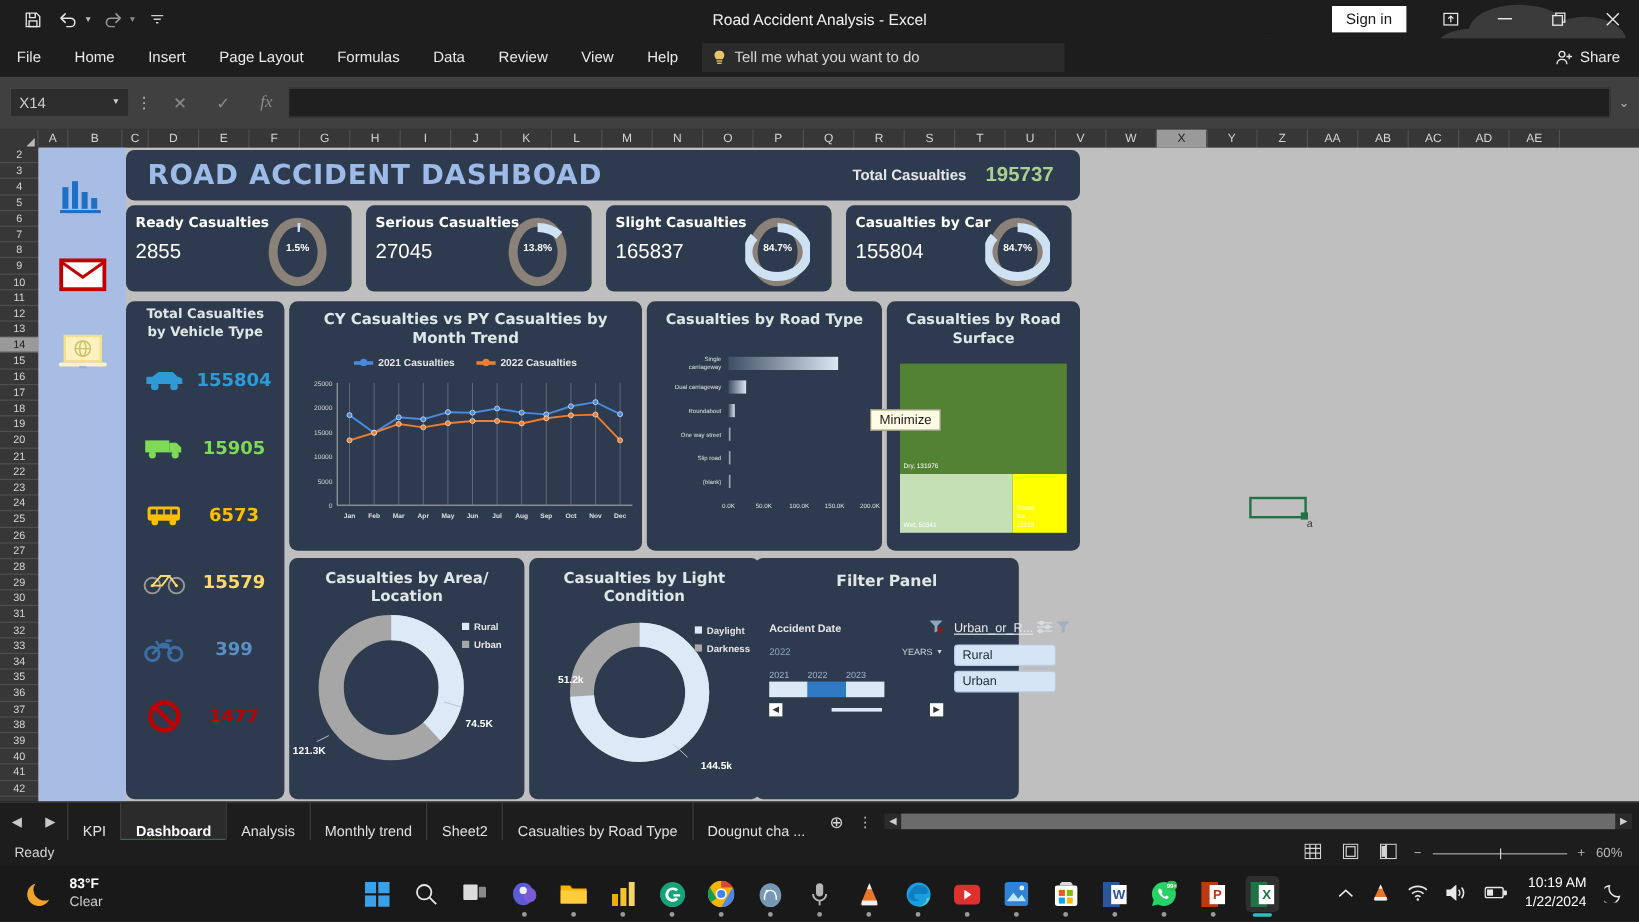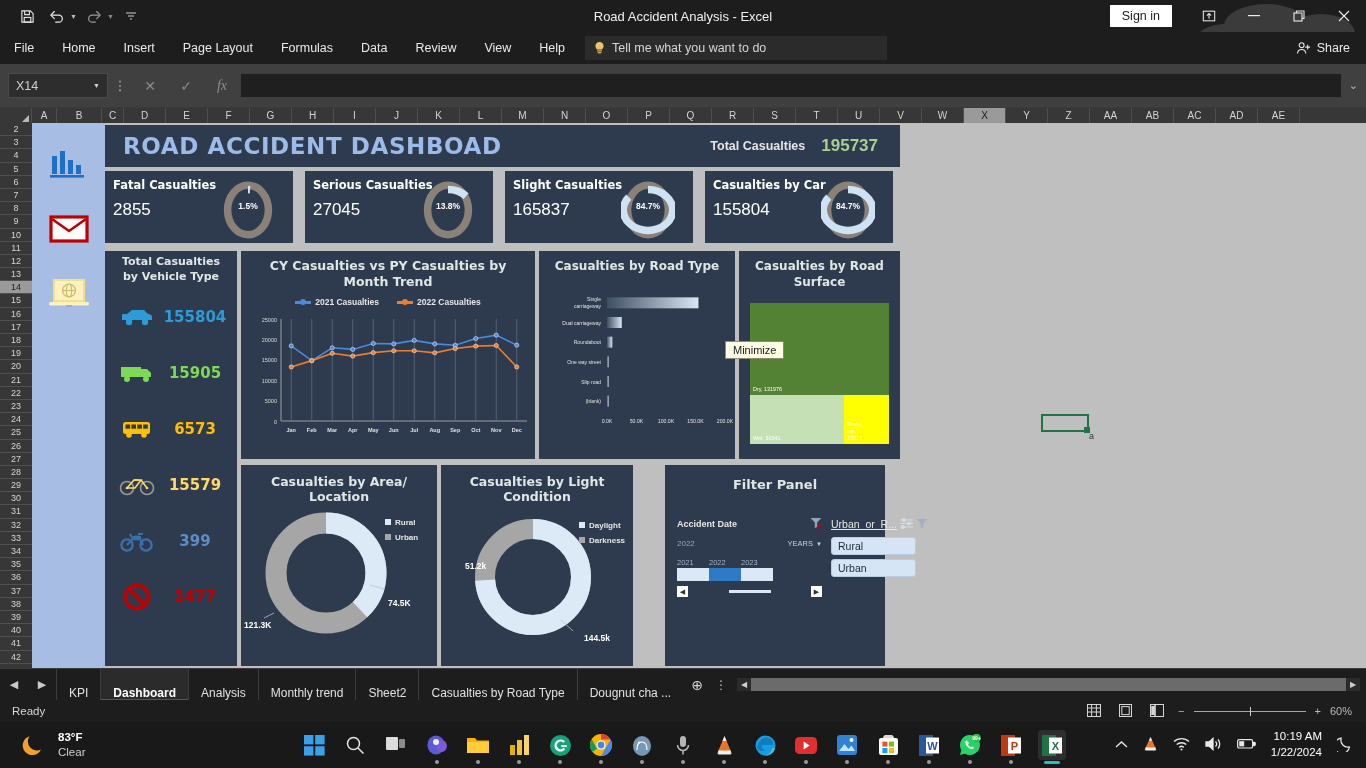--- a/index.html
+++ b/index.html
@@ -70,21 +70,21 @@
     height:545px; background:#bfbfbf; overflow:hidden; }
   .leftband { position:absolute; left:0; top:0; width:73px; height:545px;
     background:#a8bde3; }
   .sidebar-icons { position:absolute; left:8px; top:22px; width:58px;
     display:flex; flex-direction:column; align-items:center; gap:24px; }
   .sb-ic { width:46px; height:40px; display:flex; align-items:center;
     justify-content:center; }
 
   
   .dash { position:absolute; left:73px; top:0; width:835px; height:545px; }
-  .card { background:#2e3b4e; border-radius:0; position:absolute; }
+  .card { background:#2e3b4e; border-radius:7px; position:absolute; }
 
   .banner { left:0; top:2px; width:795px; height:42px;
     display:flex; align-items:center; }
   .banner h1 { color:#9dbbe8; font-size:23px; font-weight:bold;
     letter-spacing:.6px; margin-left:18px;
     font-family:"DejaVu Sans", sans-serif; }
   .banner .tcbox { margin-left:auto; display:flex; align-items:center;
     gap:16px; margin-right:22px; }
   .banner .tclabel { color:#e6e6e6; font-size:12.5px; font-weight:bold; }
   .banner .tcval { color:#a9d08e; font-size:17px; font-weight:bold; }
@@ -130,21 +130,21 @@
   
   .dcard1 { left:136px; top:342px; width:196px; height:201px; }
   .dcard2 { left:336px; top:342px; width:192px; height:201px; }
   .dcard1 .panelTitle, .dcard2 .panelTitle { font-size:12.5px; padding:9px 0 0; }
   .dlegend { position:absolute; font-size:8px; color:#e6e6e6; font-weight:bold;
     line-height:1.9; }
   .dlegend b { display:inline-block; width:6px; height:6px; margin-right:4px; }
   .dlabel { position:absolute; color:#fff; font-size:8.5px; font-weight:bold; }
 
   
-  .fcard { left:560px; top:342px; width:220px; height:201px; }
+  .fcard { left:524px; top:342px; width:220px; height:201px; }
   .fcard .panelTitle { font-size:13px; padding:12px 0 0; }
   .slicer { position:absolute; }
   .tl { left:12px; top:50px; width:145px; }
   .tl-head { display:flex; align-items:center; }
   .tl-head .lab { color:#e6e6e6; font-size:9px; font-weight:bold; }
   .tl-sub { display:flex; align-items:center; margin-top:6px; }
   .tl-sub .y { color:#8fa4bd; font-size:8px; }
   .tl-sub .yr { margin-left:auto; color:#c7d2de; font-size:7.5px; }
   .tl-years { display:flex; margin-top:10px; gap:0; }
   .tl-years .yl { width:32px; font-size:7.5px; color:#9fb2c8; }
@@ -449,21 +449,21 @@
     <div class="card banner">
       <h1>ROAD ACCIDENT DASHBOAD</h1>
       <div class="tcbox">
         <span class="tclabel">Total Casualties</span>
         <span class="tcval">195737</span>
       </div>
     </div>
 
     <div id="kpis">
         <div class="card kpi" style="left: 0px;">
-          <div class="t">Fatal Casualties</div>
+          <div class="t">Ready Casualties</div>
           <div class="v">2855</div>
           <svg class="ring" viewBox="0 0 50 54">
             <ellipse cx="25" cy="27" rx="19" ry="23" fill="none" stroke="#8a8178" stroke-width="7"></ellipse>
             <ellipse cx="25" cy="27" rx="19" ry="23" fill="none" stroke="#cfe2f3" stroke-width="7" transform="rotate(-90 25 27)" stroke-dasharray="2.0 132"></ellipse>
           </svg>
           <div class="pct">1.5%</div>
         </div>
         <div class="card kpi" style="left: 200px;">
           <div class="t">Serious Casualties</div>
           <div class="v">27045</div>

